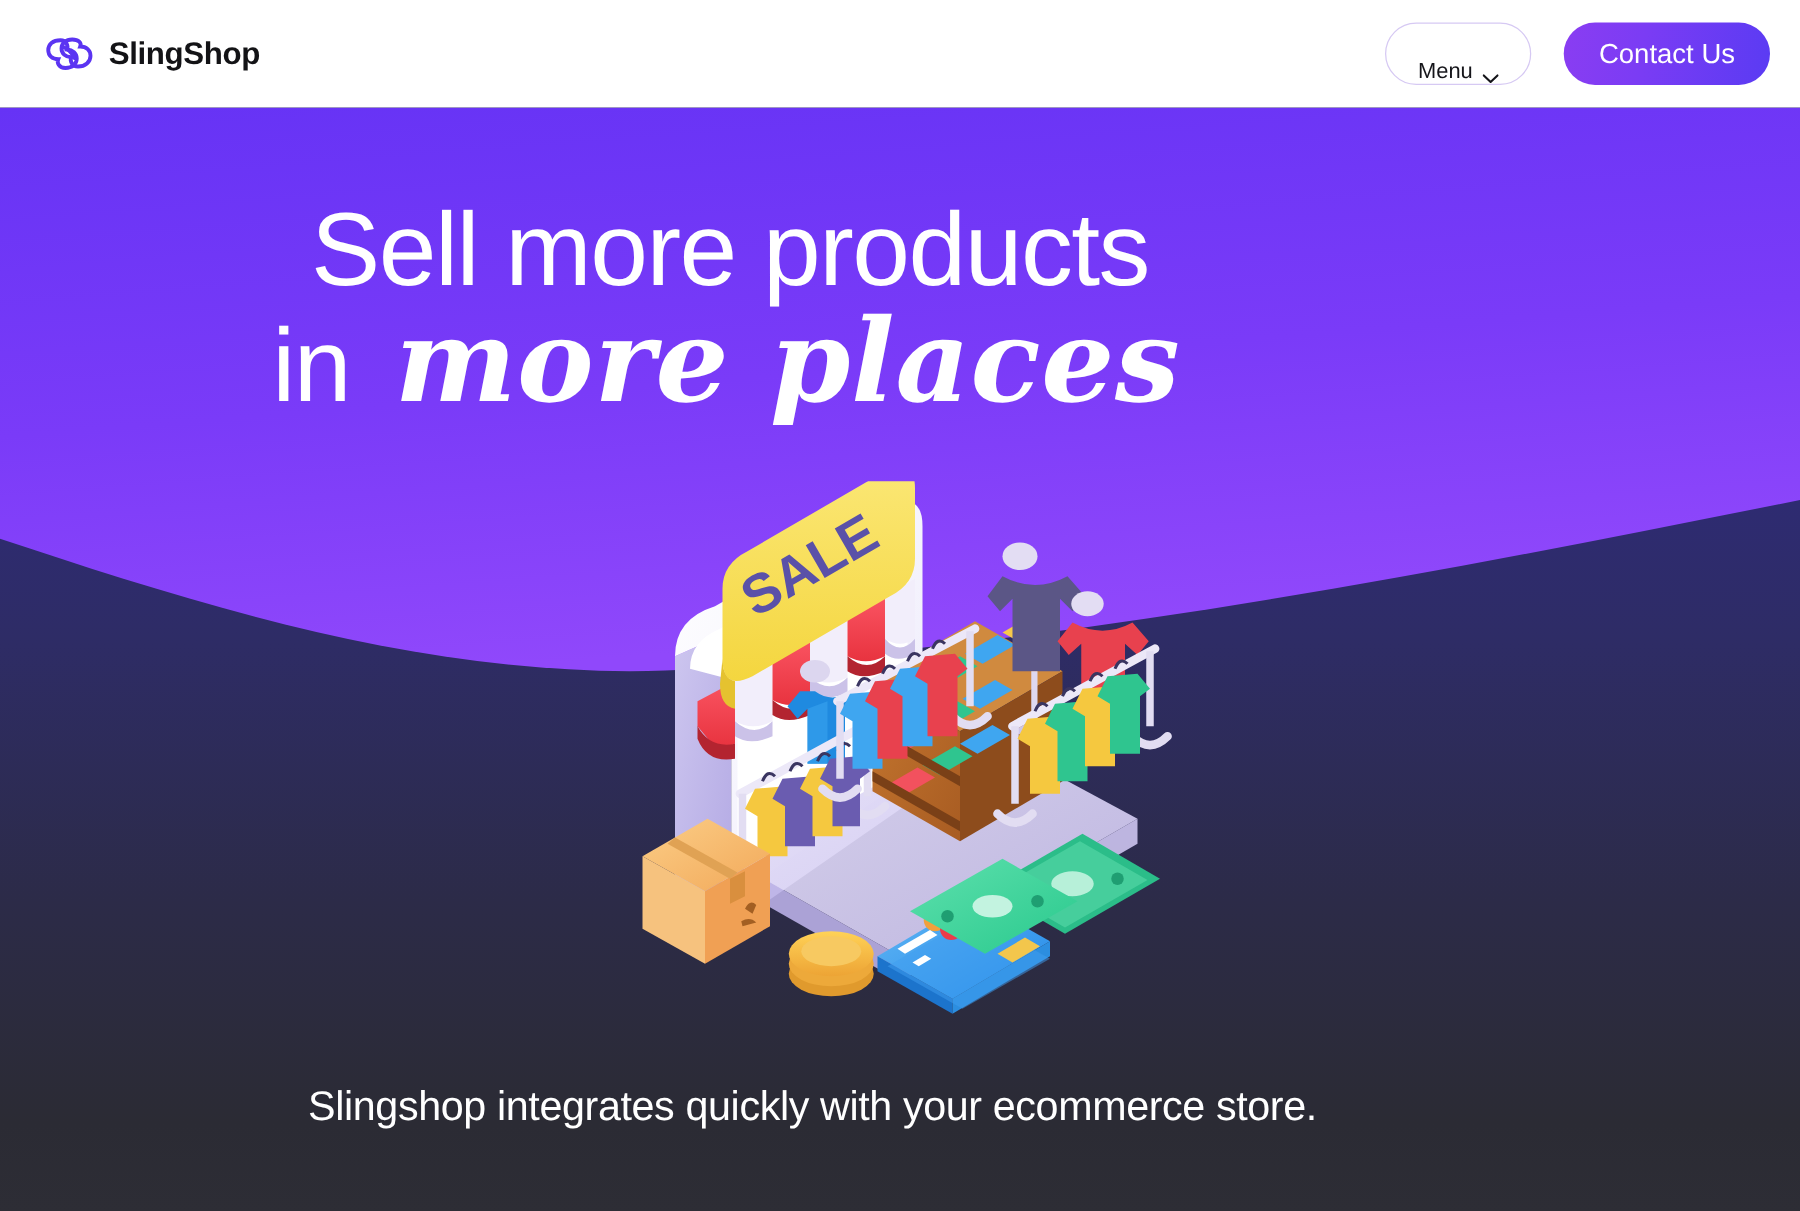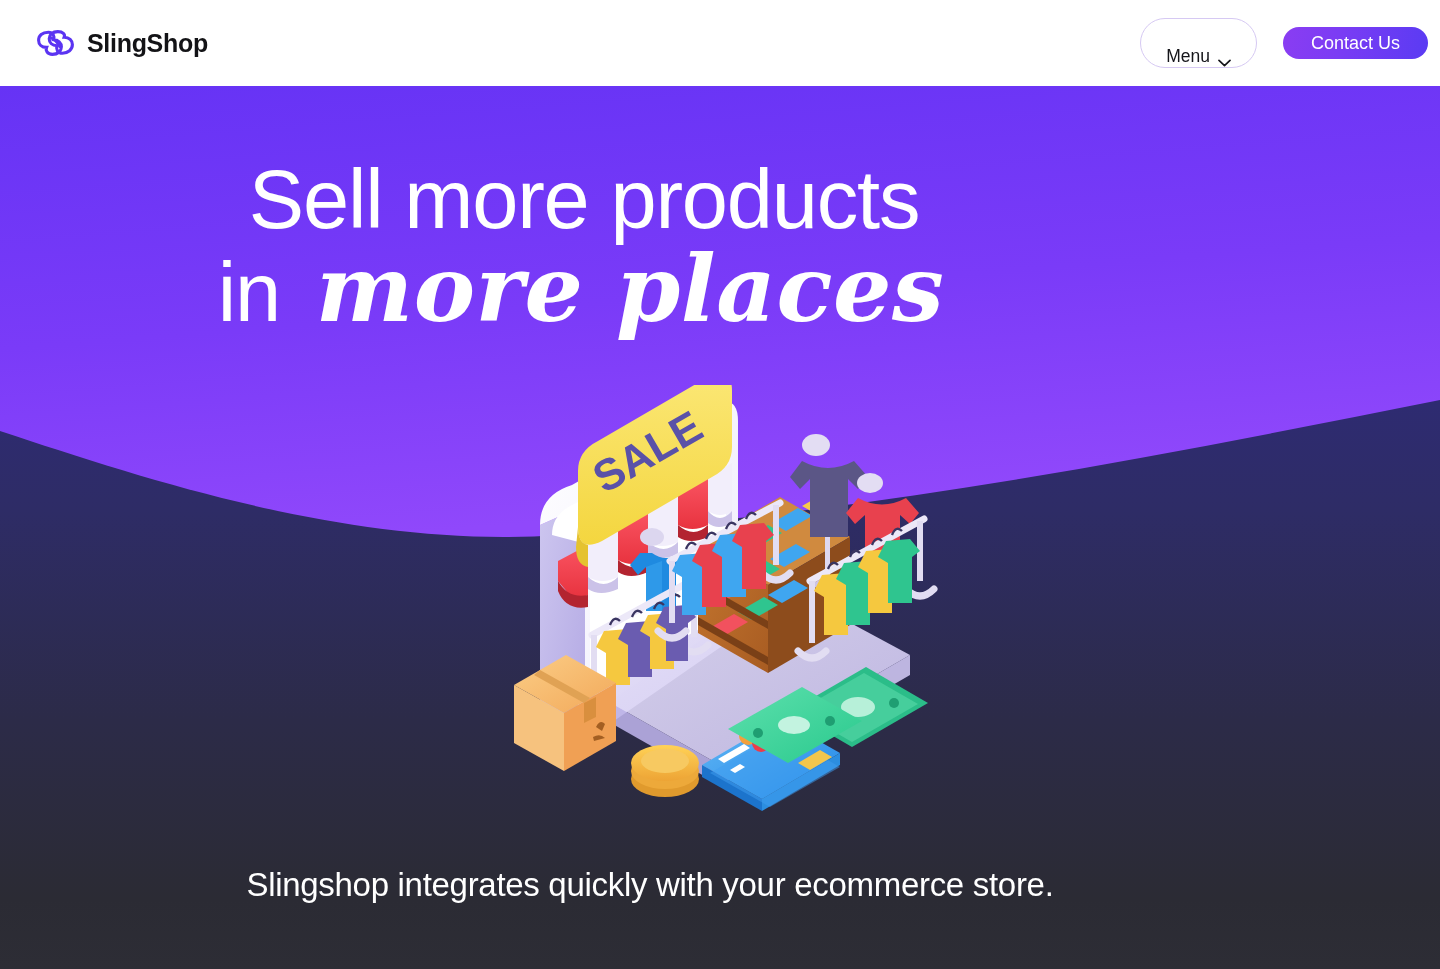--- a/index.html
+++ b/index.html
@@ -16,42 +16,42 @@
     position:absolute; left:0; right:0; top:86px; bottom:0;
     background:linear-gradient(180deg,#2f2790 0%,#2e2a7e 22%,#2e2c66 48%,#2c2b48 72%,#2b2b34 92%,#2d2d35 100%);
   }
   .bg-purple-svg { position:absolute; left:0; top:86px; width:1440px; height:560px; }
 
   
   .header {
     position:absolute; top:0; left:0; width:1440px; height:86px;
     background:#ffffff; z-index:30;
     display:flex; align-items:center; justify-content:space-between;
-    padding:0 12px 0 36px;
+    padding:0 24px 0 36px;
     gap:28px;
   }
   .brand { display:flex; align-items:center; gap:11px; cursor:pointer; }
   .brand-mark { width:40px; height:34px; display:block; }
   .brand-name {
     font-size:25px; font-weight:700; color:#131316;
     letter-spacing:-0.3px;
   }
   .header-actions { display:flex; align-items:center; gap:26px; }
   .menu-btn {
     display:flex; align-items:flex-end; gap:8px;
     height:50px; padding:0 25px;
     border:1.6px solid #d6c9f3; border-radius:26px;
     background:#fff; color:#15151a; font-size:17.5px;
     cursor:pointer; font-family:inherit;
   }
   .chev { width:13px; height:8px; display:block; }
   .contact-btn {
-    height:32px; padding:0 28px; border:none; border-radius:26px;
+    height:50px; padding:0 28px; border:none; border-radius:26px;
     background:linear-gradient(100deg,#8a3df2 0%,#7b3cf4 38%,#5a3bf3 100%);
-    color:#fff; font-size:18px; cursor:pointer; font-family:inherit;
+    color:#fff; font-size:22px; cursor:pointer; font-family:inherit;
     display:flex; align-items:center;justify-content:flex-end;
   }
 
   
   .hero { position:absolute; inset:0; z-index:20; pointer-events:none; }
   .headline {
     position:absolute; top:158px; left:0; width:1168px;
     text-align:center; color:#fff;
     font-size:83px; line-height:1.02; font-weight:400;
     letter-spacing:-1.2px;

